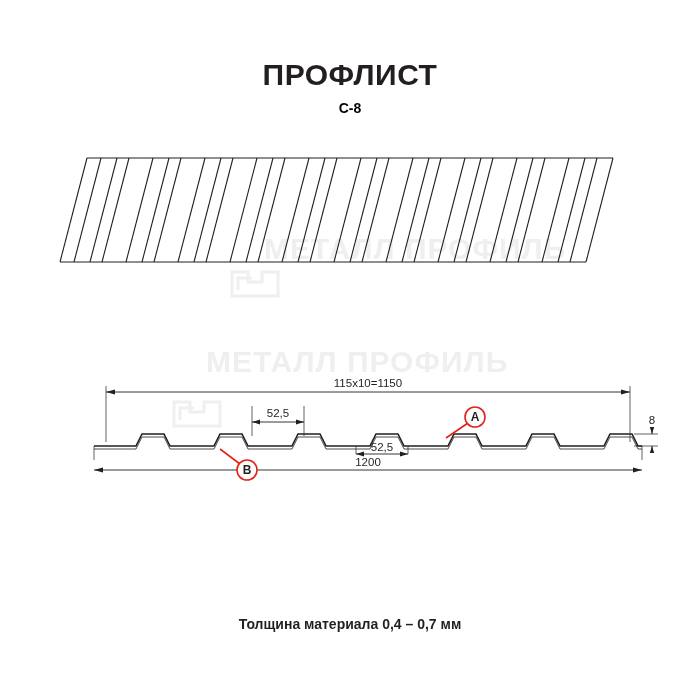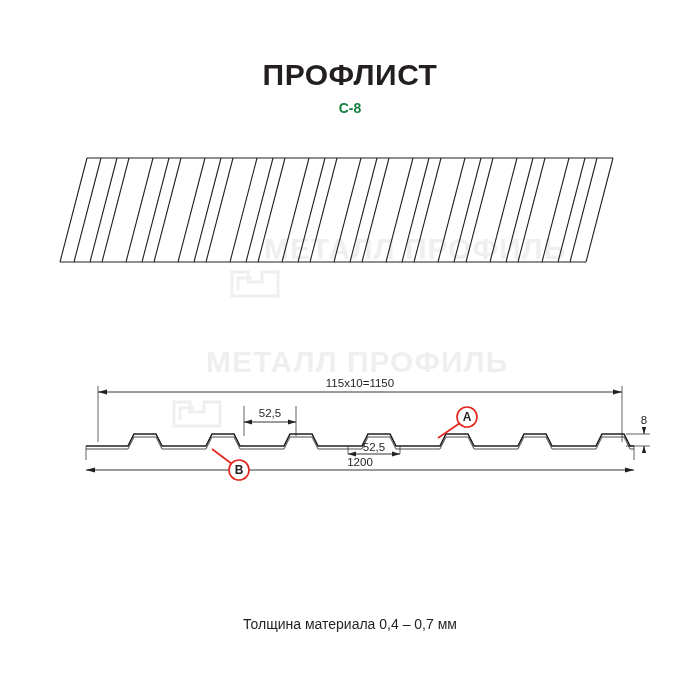--- a/index.html
+++ b/index.html
@@ -32,44 +32,44 @@
     color: #231f20;
   }
   .subtitle {
     position: absolute;
     top: 100px;
     left: 0;
     width: 700px;
     text-align: center;
     font-size: 14px;
     font-weight: bold;
-    color: #15803d;
+    color: #000000;
   }
   .iso-wrap {
     position: absolute;
     top: 140px;
     left: 60px;
     width: 580px;
     height: 170px;
   }
   .section-wrap {
     position: absolute;
     top: 350px;
-    left: 60px;
+    left: 68px;
     width: 600px;
     height: 150px;
   }
   .footer {
     position: absolute;
     top: 616px;
     left: 0;
     width: 700px;
     text-align: center;
     font-size: 14px;
-    font-weight: normal;
+    font-weight: bold;
     color: #231f20;
   }
   .wm {
     position: absolute;
     font-family: "Liberation Sans", sans-serif;
     font-weight: bold;
     color: #efefef;
     white-space: nowrap;
     pointer-events: none;
     user-select: none;

